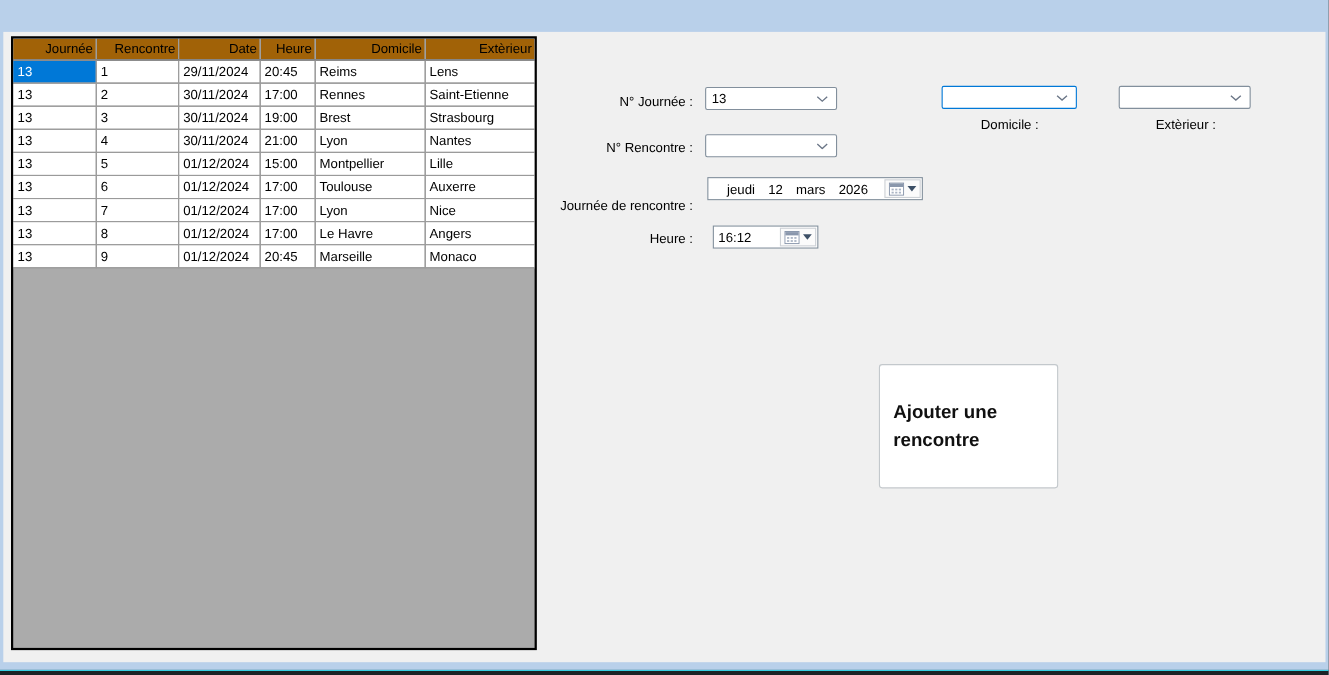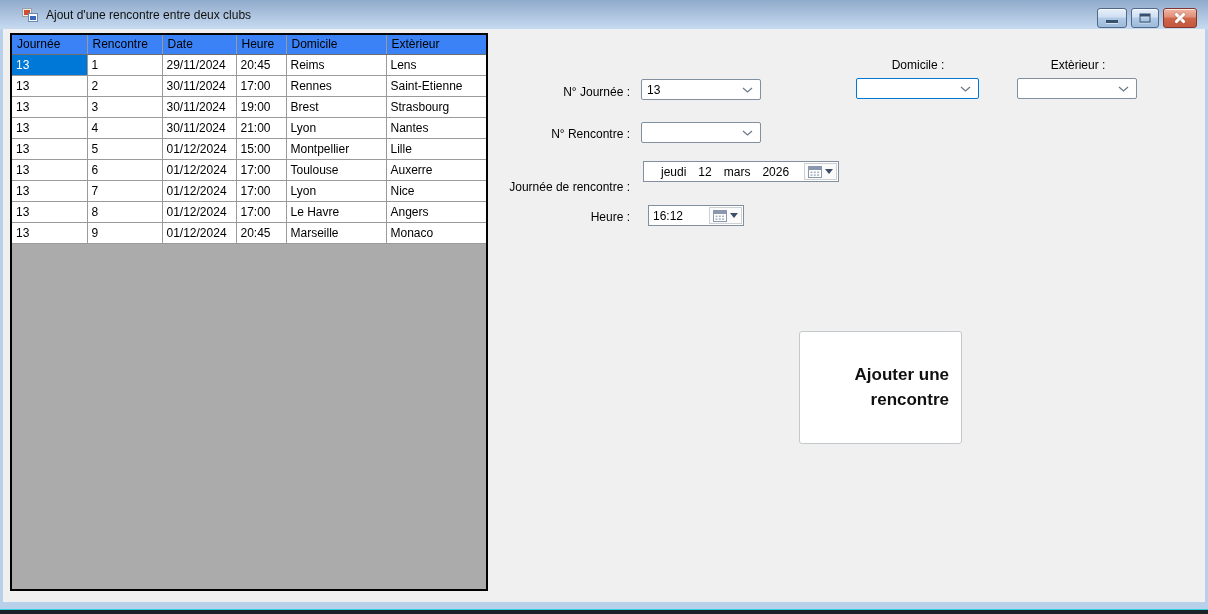--- a/index.html
+++ b/index.html
@@ -30,68 +30,47 @@
   .glyph-min{position:absolute;left:50%;bottom:4px;transform:translateX(-50%);width:12px;height:3px;background:#37506e;box-shadow:0 1px 0 rgba(255,255,255,.55);}
   .glyph-max{position:absolute;left:50%;top:50%;transform:translate(-50%,-50%);width:11px;height:9px;border:1px solid #37506e;border-top:3px solid #37506e;background:transparent;box-shadow:0 1px 0 rgba(255,255,255,.5);}
   .x-bar{position:absolute;left:50%;top:50%;width:13px;height:3px;background:#fff;border-radius:1px;box-shadow:0 0 1px rgba(70,10,0,.7);}
   .x-a{transform:translate(-50%,-50%) rotate(45deg);} .x-b{transform:translate(-50%,-50%) rotate(-45deg);}
   
   .client{position:absolute;left:3px;top:29px;right:3px;bottom:12px;background:var(--client_bg,#f0f0f0);}
   .desktop-strip{position:absolute;left:0;right:0;bottom:0;height:5px;background:#1c2326;border-top:1px solid var(--desktop_cyan,#35cfe2);}
   
   .grid{position:absolute;left:10px;top:33px;width:478px;height:558px;background:var(--grid_empty_bg,#ababab);border:2px solid #000;overflow:hidden;}
   .grid table{border-collapse:collapse;table-layout:fixed;width:474px;font-size:12px;}
-  .grid th{height:19px;background:#3b82f6;font-weight:normal;text-align:left;padding:0 2px 0 5px;
+  .grid th{height:19px;background:#a16207;font-weight:normal;text-align:right;padding:0 2px 0 5px;
     border-right:1px solid #9a9a9a;border-bottom:1px solid #6e6e6e;overflow:hidden;white-space:nowrap;}
   .grid td{height:21px;background:#fff;padding:0 2px 0 4px;border-right:1px solid #9a9a9a;border-bottom:1px solid #9a9a9a;overflow:hidden;white-space:nowrap;}
   .grid td.selected{background:var(--accent,#0078d7);color:#fff;}
   
   .lbl{position:absolute;color:#000;white-space:nowrap;}
   .lbl.r{width:160px;text-align:right;left:470px;}
-  .lbl.c{width:124px;text-align:center;}
+  .lbl.c{width:124px;text-align:center;margin-top:48px;}
   .combo{position:absolute;height:21px;background:#fff;border:1px solid #828f9c;border-radius:2px;display:flex;align-items:center;}
   .combo .val{flex:1;padding-left:5px;overflow:hidden;white-space:nowrap;}
   .combo .chev{margin-right:7px;display:flex;}
   .combo.focused{border-color:var(--accent,#0078d7);}
   .dtp{position:absolute;height:21px;background:#fff;border:1px solid #828f9c;display:flex;align-items:center;}
   .dtp .txt{flex:1;display:flex;gap:12px;padding-left:17px;overflow:hidden;white-space:nowrap;}
   .dtp .txt.time{padding-left:4px;align-items:center;}
   .dtp-btn{width:33px;height:17px;margin-right:1px;border:1px solid #cdd1d6;background:#fbfbfb;display:flex;align-items:center;justify-content:center;gap:3px;flex:none;}
   .arrow-down{width:0;height:0;border-left:4px solid transparent;border-right:4px solid transparent;border-top:5px solid #3c4f66;}
   
   .add-btn{position:absolute;left:799px;top:331px;width:163px;height:113px;background:#fff;border:1px solid #c3c8cc;border-radius:3px;
-    display:flex;align-items:center;justify-content:center;text-align:right;
+    display:flex;align-items:center;justify-content:center;text-align:left;
     font-family:inherit;font-size:17px;font-weight:bold;color:#101010;line-height:1.45;padding:0 12px;cursor:default;}
 </style>
 </head>
 <body>
 
 <div class="window">
 
-  <div class="titlebar">
-    <span class="app-icon">
-      <span class="back"></span>
-      <span class="red"></span>
-      <span class="bluewin"></span>
-      <span class="bluefill"></span>
-    </span>
-    <span class="title-text">Ajout d'une rencontre entre deux clubs</span>
-    <div class="caption">
-      <div class="cap-btn cap-min">
-        <span class="glyph-min"></span>
-      </div>
-      <div class="cap-btn cap-max">
-        <span class="glyph-max"></span>
-      </div>
-      <div class="cap-btn cap-close">
-        <span class="x-bar x-a"></span>
-        <span class="x-bar x-b"></span>
-      </div>
-    </div>
-  </div>
 
   <div class="client"></div>
 
   <div class="grid">
     <table>
       <colgroup>
         <col style="width:75px">
           <col style="width:75px">
           <col style="width:74px">
         <col style="width:50px">

